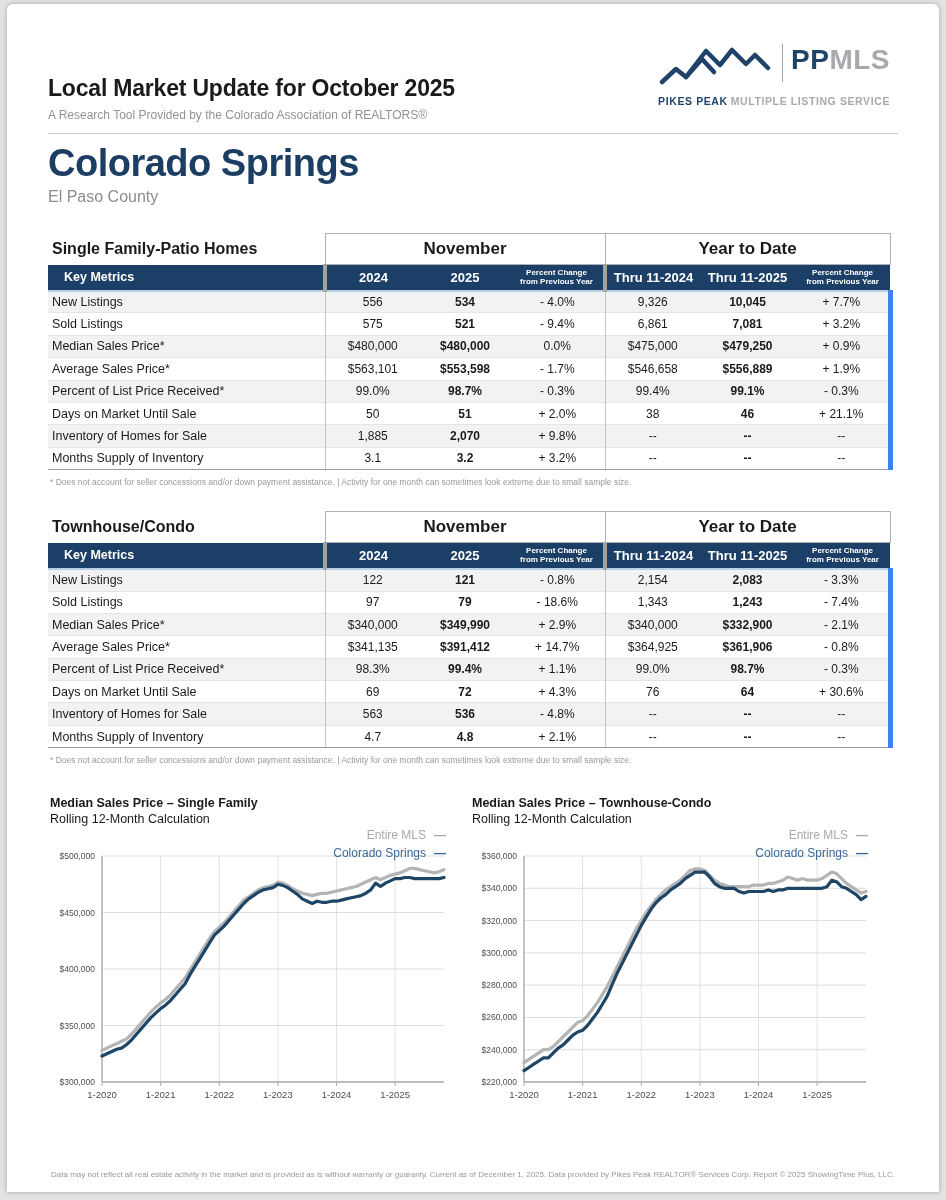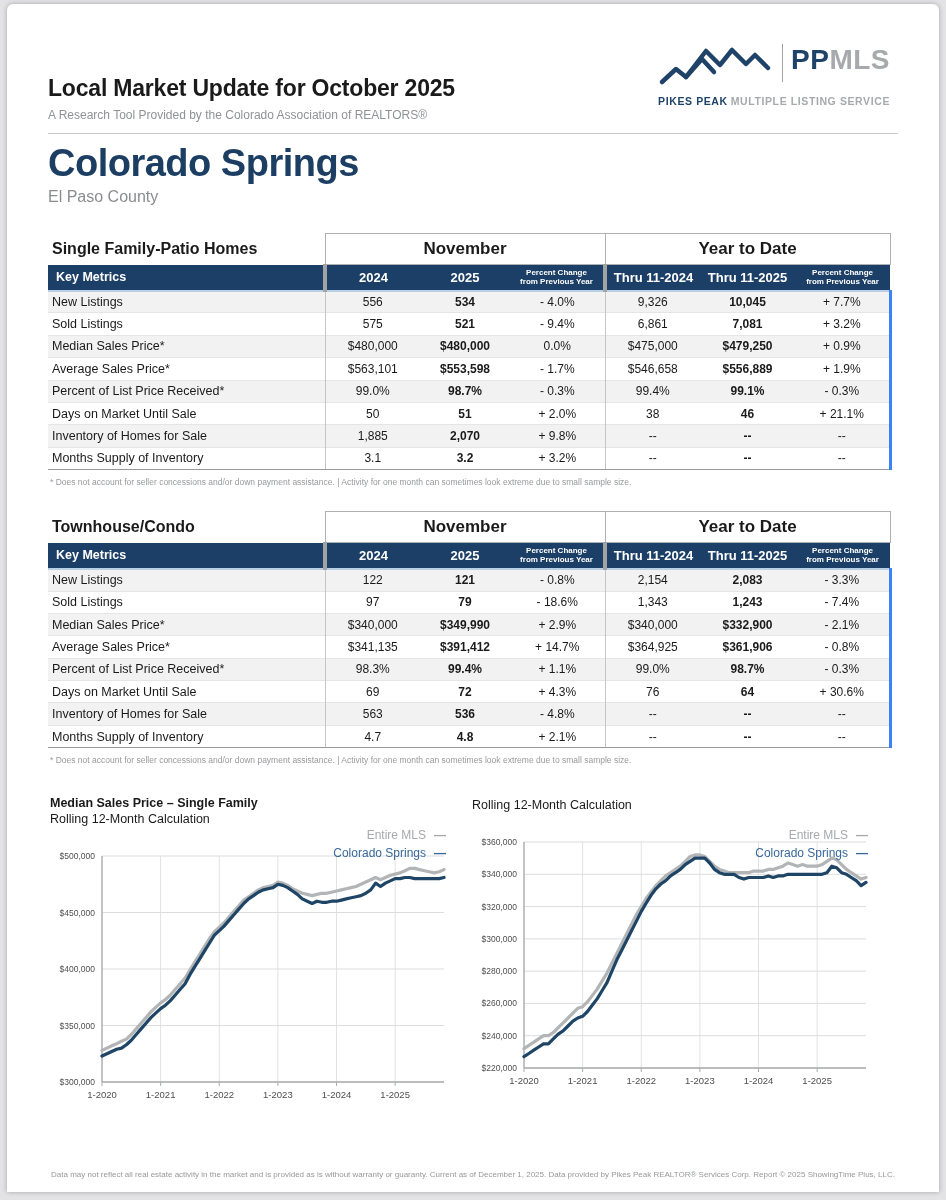--- a/index.html
+++ b/index.html
@@ -28,29 +28,29 @@
 
   
   .tbl-wrap { margin-top:27px; width:842px; }
   .tbl-wrap2 { margin-top:24px; }
   table.mtable { border-collapse:collapse; table-layout:fixed; width:842px; }
   .grow td { height:31px; vertical-align:middle; }
   .grow .ttl { font-size:16px; font-weight:700; text-align:left; padding-left:4px; }
   .grow .ghd { font-size:17px; font-weight:700; text-align:center; border:1.2px solid #aeb0b3; background:#fff; }
   .khdr td { background:#1b3f66; color:#fff; height:26px; text-align:center; font-weight:700; font-size:13px;
              border-bottom:2px solid #b9cfe5; }
-  .khdr .kml { text-align:left; padding-left:8px; font-size:12.5px; }
+  .khdr .kml { text-align:left; padding-left:16px; font-size:12.5px; }
   .khdr .pc { font-size:8px; font-weight:700; line-height:1.2; padding:0 8px; }
   .khdr .bl { border-left:4px solid #a3a3a3; }
   .drow td { height:22.4px; font-size:12px; text-align:center; border-top:1px solid #e4e5e6; }
   .drow:first-of-type td { border-top:none; }
   .drow .ml { text-align:left; padding-left:4px; font-size:12.5px; }
   .drow .b { font-weight:700; }
   .drow .bl { border-left:1px solid #c3c5c7; }
-  .drow .br { border-right:3px solid #3b82f6; }
+  .drow .br { border-right:5px solid #3b82f6; }
   tr.drow:nth-child(odd) td { background:#f2f2f3; }
   .lastrow td { border-bottom:1.6px solid #97999c; }
   .fnote { font-size:8.5px; color:#97999c; margin-top:7px; padding-left:2px; }
 
   
   .charts { display:flex; gap:22px; margin-top:31px; margin-left:2px; }
   .chart { position:relative; width:400px; height:328px; }
   .ch-title { font-size:12.5px; font-weight:700; }
   .ch-sub { font-size:12.5px; margin-top:2px; }
   .legend { position:absolute; top:30px; right:4px; text-align:right; font-size:12px; line-height:18px; }
@@ -331,20 +331,21 @@
             <text x="45" y="69.5" text-anchor="end" font-size="8.5" fill="#4d4e50">$450,000</text>
             <line x1="52" y1="10" x2="394" y2="10" stroke="#dcddde" stroke-width="1"></line>
             <text x="45" y="13" text-anchor="end" font-size="8.5" fill="#4d4e50">$500,000</text>
             <line x1="52" y1="10" x2="52" y2="236" stroke="#a9abad" stroke-width="1.3"></line>
             <line x1="52" y1="236" x2="394" y2="236" stroke="#a9abad" stroke-width="1.3"></line>
             <polyline points="52.0,204.4 56.9,202.1 61.8,199.8 66.7,197.6 71.5,195.3 76.4,193.1 81.3,188.5 86.2,182.9 91.1,177.2 96.0,171.6 100.9,165.9 105.7,161.4 110.6,156.9 115.5,153.5 120.4,149.0 125.3,143.3 130.2,137.7 135.1,132.0 139.9,124.1 144.8,116.2 149.7,108.3 154.6,100.4 159.5,92.5 164.4,85.7 169.3,81.2 174.1,76.7 179.0,71.0 183.9,65.4 188.8,59.7 193.7,54.1 198.6,50.7 203.5,47.3 208.3,43.9 213.2,41.6 218.1,40.5 223.0,39.4 227.9,36.0 232.8,37.1 237.7,39.4 242.5,42.8 247.4,45.0 252.3,47.3 257.2,48.4 262.1,49.6 267.0,48.4 271.9,47.3 276.7,47.3 281.6,46.2 286.5,45.0 291.4,43.9 296.3,42.8 301.2,41.6 306.1,40.5 310.9,38.3 315.8,36.0 320.7,33.7 325.6,31.5 330.5,33.7 335.4,31.5 340.3,29.2 345.1,28.1 350.0,26.9 354.9,24.7 359.8,22.4 364.7,22.4 369.6,23.6 374.5,24.7 379.3,25.8 384.2,26.9 389.1,25.8 394.0,23.6" fill="none" stroke="#b2b4b6" stroke-width="3.2" stroke-linejoin="round" stroke-linecap="round"></polyline>
             <polyline points="52.0,210.0 56.9,207.8 61.8,205.5 66.7,203.2 71.5,202.1 76.4,198.7 81.3,194.2 86.2,188.5 91.1,182.9 96.0,177.2 100.9,171.6 105.7,167.1 110.6,162.6 115.5,159.2 120.4,154.6 125.3,149.0 130.2,143.3 135.1,137.7 139.9,128.7 144.8,120.7 149.7,112.8 154.6,104.9 159.5,97.0 164.4,89.1 169.3,84.6 174.1,80.1 179.0,74.4 183.9,68.8 188.8,63.1 193.7,57.5 198.6,52.9 203.5,49.6 208.3,46.2 213.2,43.9 218.1,42.8 223.0,41.6 227.9,38.3 232.8,39.4 237.7,41.6 242.5,45.0 247.4,48.4 252.3,52.9 257.2,55.2 262.1,57.5 267.0,55.2 271.9,56.3 276.7,56.3 281.6,55.2 286.5,55.2 291.4,54.1 296.3,52.9 301.2,51.8 306.1,50.7 310.9,49.6 315.8,47.3 320.7,43.9 325.6,37.1 330.5,40.5 335.4,37.1 340.3,34.9 345.1,32.6 350.0,32.6 354.9,31.5 359.8,31.5 364.7,32.6 369.6,32.6 374.5,32.6 379.3,32.6 384.2,32.6 389.1,32.6 394.0,31.5" fill="none" stroke="#1e4566" stroke-width="3.2" stroke-linejoin="round" stroke-linecap="round"></polyline>
           </svg>
         </div>
       <div class="chart">
+        <div class="ch-title">Median Sales Price – Townhouse-Condo</div>
         <div class="ch-sub">Rolling 12-Month Calculation</div>
         <div class="legend">
           <div class="lg" style="color: rgb(167, 169, 172);"><span>Entire MLS</span><span class="dash">—</span></div>
           <div class="lg" style="color: rgb(56, 104, 154);"><span>Colorado Springs</span><span class="dash">—</span></div>
         </div>
       <svg width="400" height="258">
             <line x1="52" y1="10" x2="52" y2="236" stroke="#e1e2e3" stroke-width="1"></line>
             <line x1="52" y1="236" x2="52" y2="240" stroke="#a9abad" stroke-width="1"></line>
             <text x="52" y="252" text-anchor="middle" font-size="9.5" fill="#4d4e50">1-2020</text>
             <line x1="110.62857142857143" y1="10" x2="110.62857142857143" y2="236" stroke="#e1e2e3" stroke-width="1"></line>

